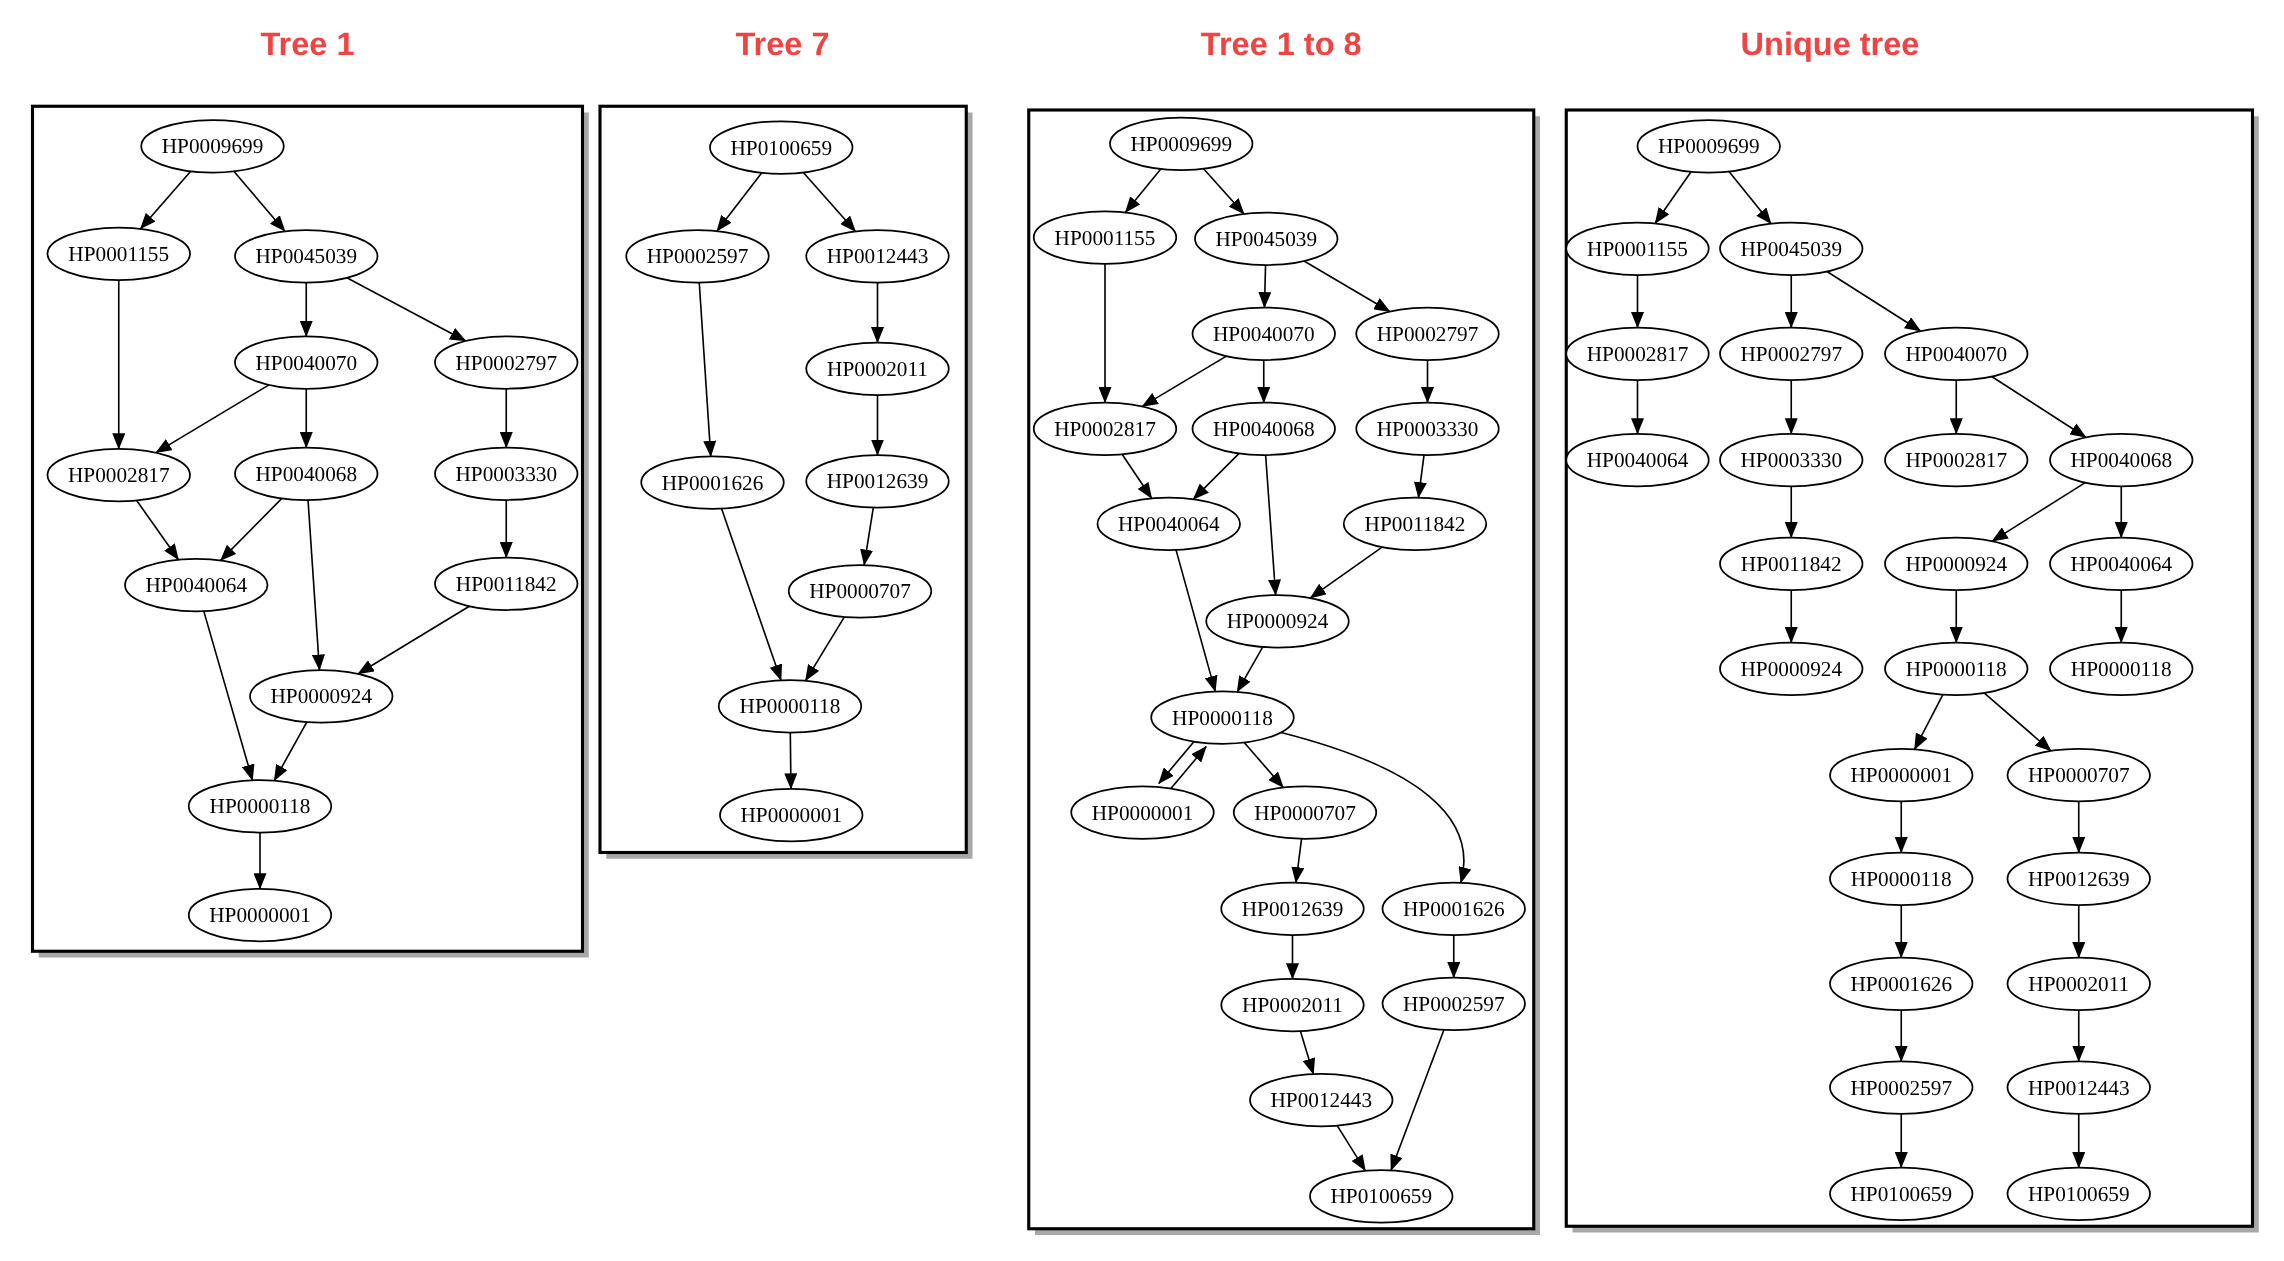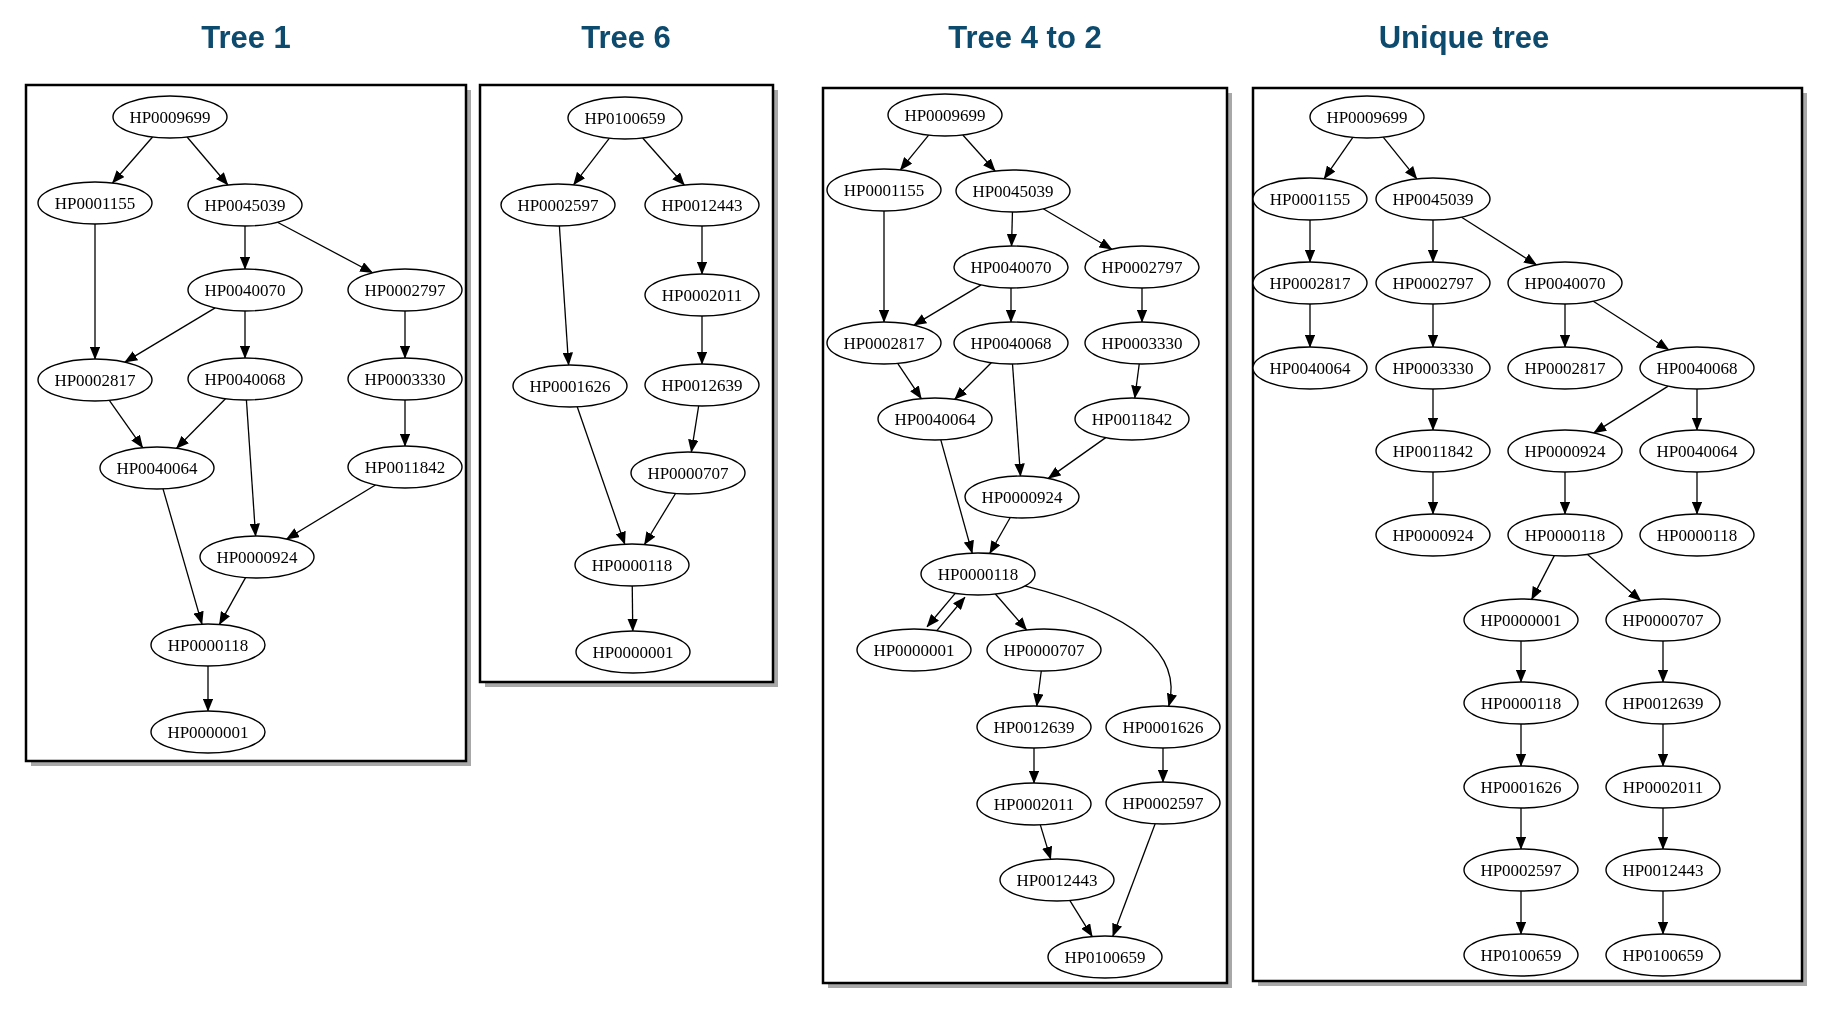--- a/index.html
+++ b/index.html
@@ -1,28 +1,28 @@
 <!DOCTYPE html>
 <html><head>
 <meta charset="utf-8">
 <style>
   html,body{margin:0;padding:0;background:#ffffff;}
   body{width:1827px;height:1009px;position:relative;overflow:hidden;
        font-family:"Liberation Sans","DejaVu Sans",sans-serif;}
   .panel-title{position:absolute;top:20px;transform:translateX(-50%);
-       font-size:31px;font-weight:bold;color:#0c4a6e;white-space:nowrap;
+       font-size:26px;font-weight:bold;color:#ef4444;white-space:nowrap;
        font-family:"Liberation Sans","DejaVu Sans",sans-serif;}
   #diagram{position:absolute;left:0;top:0;}
 </style>
 </head>
 <body>
 
 <div class="panel-title" style="left:246px">Tree 1</div>
-<div class="panel-title" style="left:626px">Tree 6</div>
-<div class="panel-title" style="left:1025px">Tree 4 to 2</div>
+<div class="panel-title" style="left:626px">Tree 7</div>
+<div class="panel-title" style="left:1025px">Tree 1 to 8</div>
 <div class="panel-title" style="left:1464px">Unique tree</div>
 
 <svg id="diagram" width="1827" height="1009" viewBox="0 0 1827 1009">
     <defs>
       <marker id="arrowhead" viewBox="0 0 10 8" refX="9.5" refY="4" markerWidth="10" markerHeight="8" orient="auto">
         <path d="M0,0 L10,4 L0,8 Z" fill="#000000"></path>
       </marker>
     </defs>
     <g>
       <rect x="31" y="90" width="440" height="676" fill="#a8a8a8"></rect>

